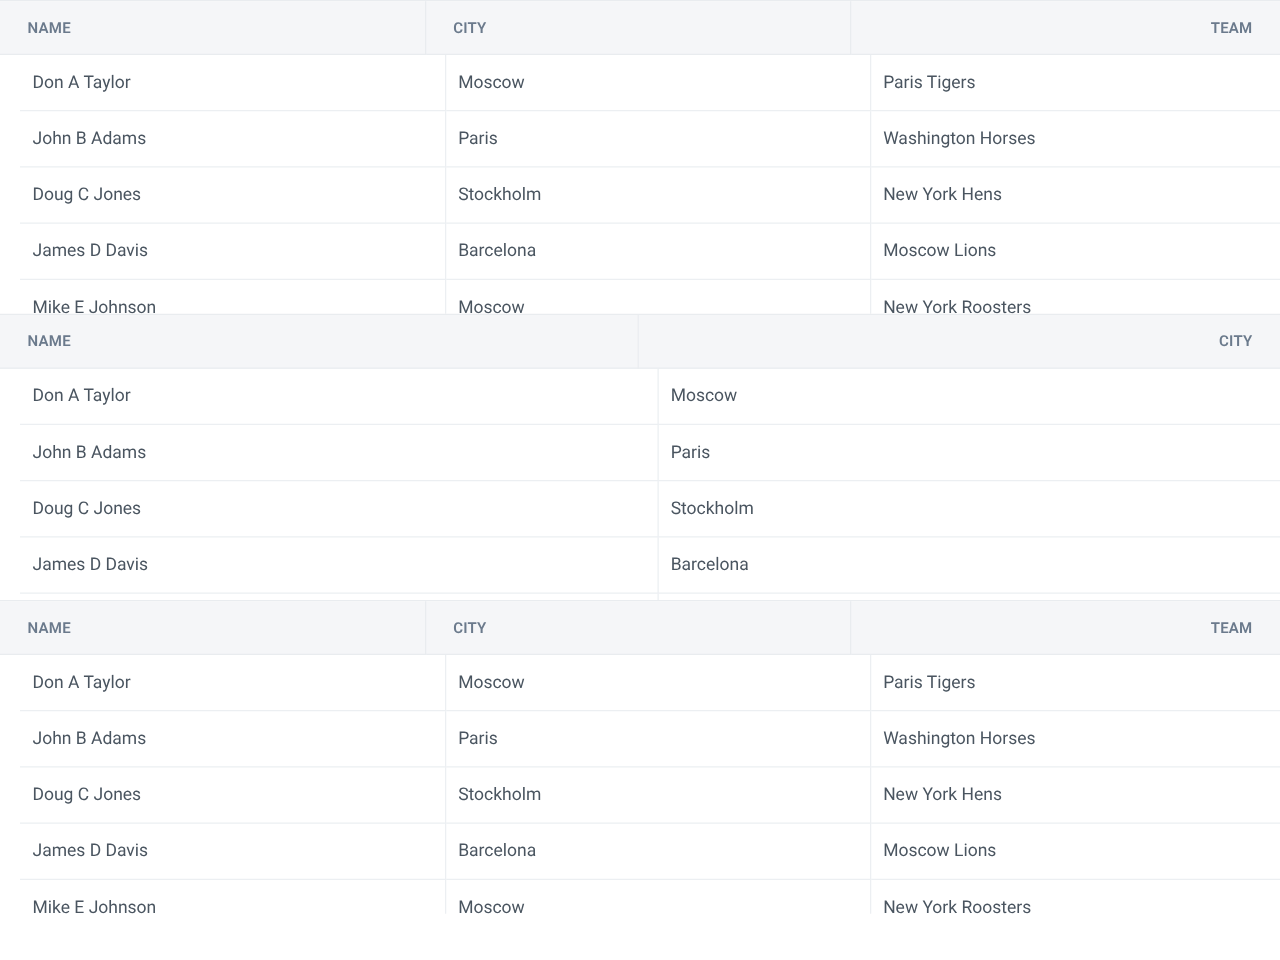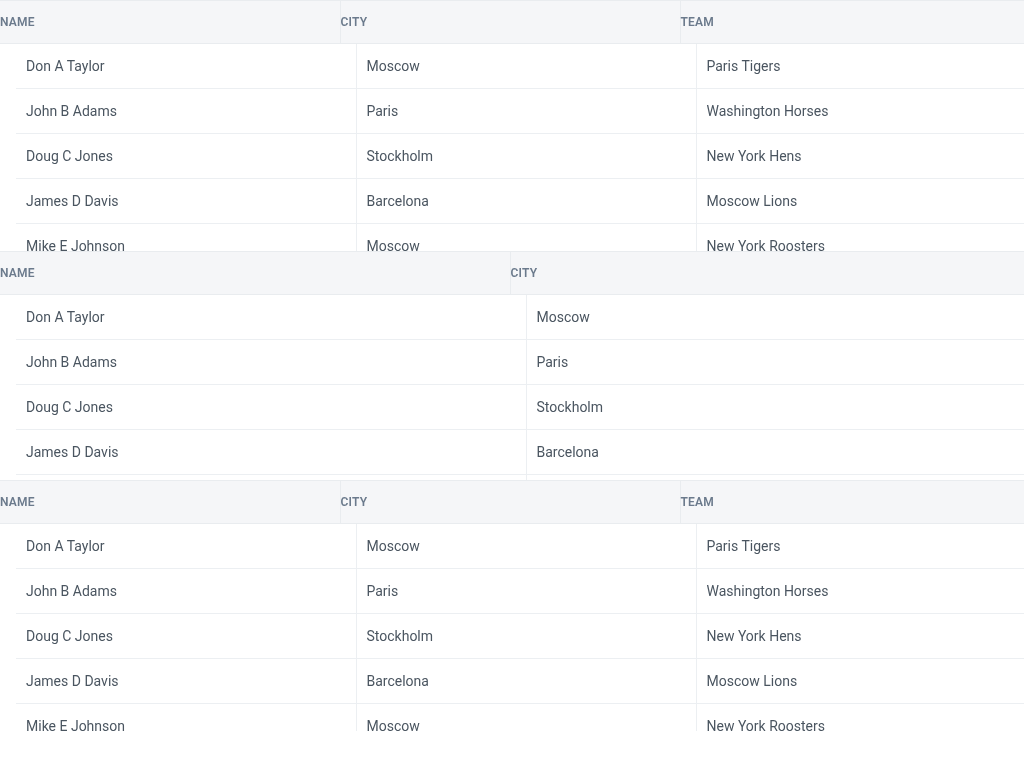--- a/index.html
+++ b/index.html
@@ -3,22 +3,22 @@
   <meta charset="utf-8">
   <style>
     * { box-sizing: border-box; margin: 0; padding: 0; }
     body { font-family: -apple-system, BlinkMacSystemFont, "Segoe UI", Roboto, "Helvetica Neue", Arial, sans-serif; width: 1024px; height: 768px; overflow: hidden; background: #fff; }
     .layout { display: flex; flex-direction: column; }
     .block { border-top: 1px solid #e9ecef; }
     .scroll-area { overflow: hidden; padding-left: 16px; }
     .three-col .scroll-area { height: 207px; }
     .two-col  .scroll-area { height: 185px; }
     table { width: 100%; border-collapse: collapse; table-layout: fixed; }
-    thead th { background: #f5f6f8; color: #6b7a8c; font-size: 12px; font-weight: 600; letter-spacing: 0.2px; text-align: left; padding: 14px 0; border-bottom: 1px solid #e9ecef; border-right: 1px solid #e9ecef; }
-    thead th:last-child { border-right: none; }
+    thead th { background: #f5f6f8; color: #6b7a8c; font-size: 12px; font-weight: 600; letter-spacing: 0.2px; text-align: left; padding: 14px 22px; border-bottom: 1px solid #e9ecef; border-right: 1px solid #e9ecef; }
+    thead th:last-child { border-right: none; text-align: right; }
     tbody td { color: #4a5560; font-size: 14px; padding: 14px 10px; border-bottom: 1px solid #eceff2; border-right: 1px solid #eceff2; white-space: nowrap; overflow: hidden; text-overflow: ellipsis; }
     tbody td:last-child { border-right: none; }
     .three-col col.c1 { width: 340px; }
     .three-col col.c2 { width: 340px; }
     .three-col col.c3 { width: auto; }
     .two-col  col.c1 { width: 510px; }
     .two-col  col.c2 { width: auto; }
   </style>
 </head>
 <body>

